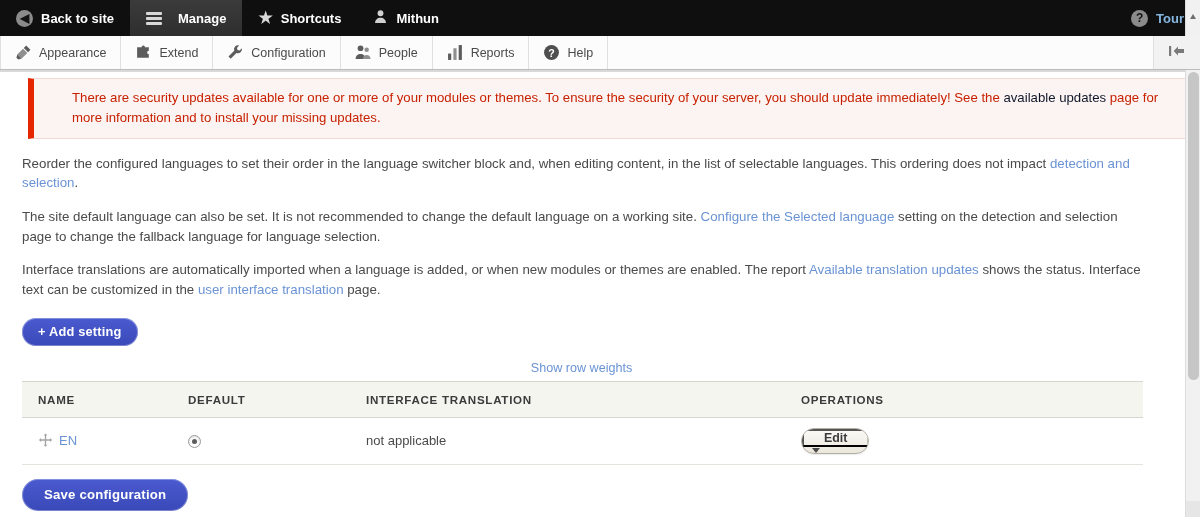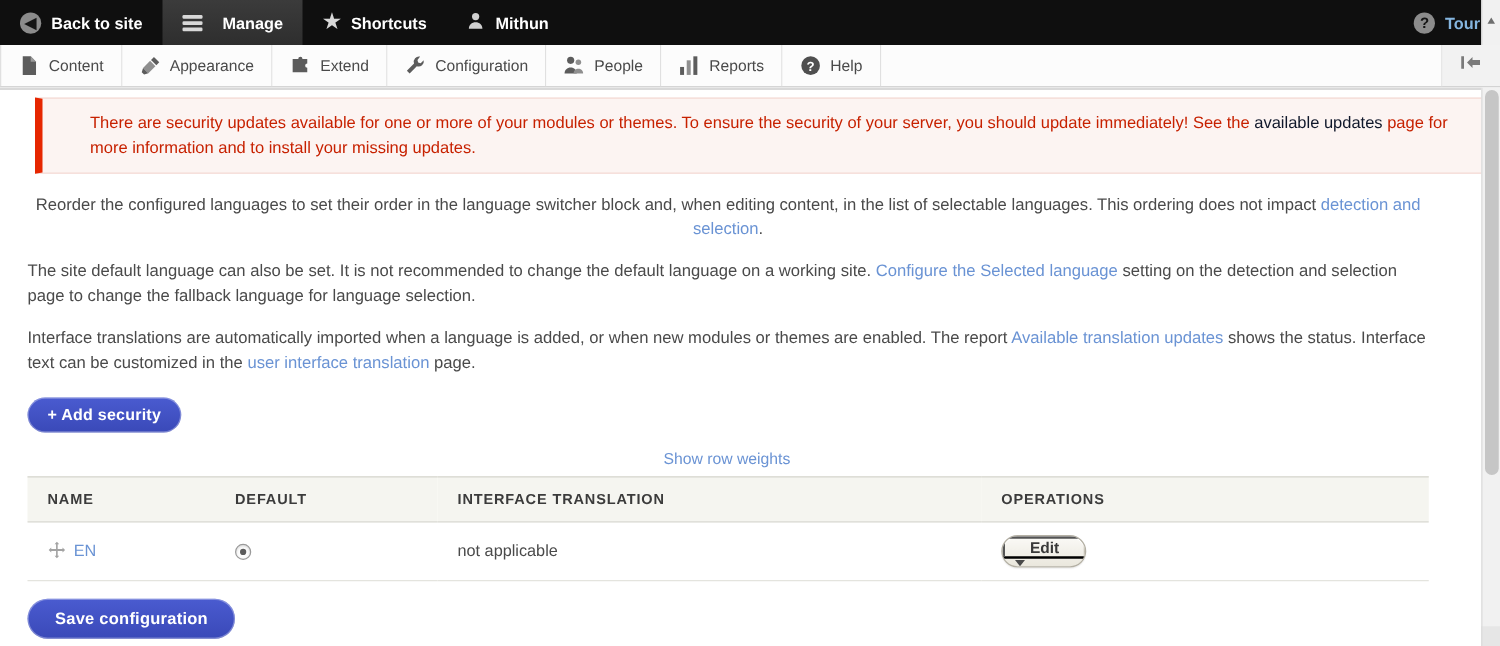--- a/index.html
+++ b/index.html
@@ -117,21 +117,21 @@
   }
   .msg-error a { color: #0f172a; text-decoration: none; }
 
   
   .intro-p {
     color: #4a4a4a;
     font-size: 13.3px;
     line-height: 1.48;
     margin: 14px 0 0 0;
   }
-  .intro-p.first { margin-top: 15px; text-align: center; }
+  .intro-p.first { margin-top: 15px; }
   .intro-p a { color: #6a93d4; text-decoration: none; }
 
   
   .btn-primary {
     display: inline-block;
     background: #4253c6;
     background: linear-gradient(#4a5bd0, #3a49b8);
     color: #fff;
     border: none;
     border-radius: 16px;
@@ -341,29 +341,20 @@
     <span class="circ-icon">?</span>
     <span>Tour</span>
   </div>
   <div class="scroll-top-cap">
     <span class="arrow-up"></span>
   </div>
 </div>
 
 <div class="admin-menu">
 
-  <div class="am-item">
-    <span class="am-ic">
-      <svg width="17" height="17" viewBox="0 0 16 16">
-          <path d="M3 1h6l4 4v10H3z" fill="#5c5c5c"></path>
-          <path d="M9 1l4 4H9z" fill="#9a9a9a"></path>
-        </svg>
-    </span>
-    <span>Content</span>
-  </div>
 
 
   <div class="am-item">
     <span class="am-ic">
       <svg width="17" height="17" viewBox="0 0 16 16">
           <path d="M10.5 1.5l4 4-2.2 2.2-4-4z" fill="#5c5c5c"></path>
           <path d="M7.6 4.4l4 4-5.3 5.3-4-4z" fill="#8f8f8f"></path>
           <path d="M2.3 9.7l4 4-3.2 1 -1.8-1.8z" fill="#5c5c5c"></path>
         </svg>
     </span>
@@ -447,21 +438,21 @@
 
     <p class="intro-p">
       <span>The site default language can also be set. It is not recommended to change the default language on a working site. </span><a>Configure the Selected language</a><span> setting on the detection and selection page to change the fallback language for language selection.</span>
     </p>
 
     <p class="intro-p">
       <span>Interface translations are automatically imported when a language is added, or when new modules or themes are enabled. The report </span><a>Available translation updates</a><span> shows the status. Interface text can be customized in the </span><a>user interface translation</a><span> page.</span>
     </p>
 
     <div class="add-lang-wrap">
-      <button class="btn-primary">+ Add security</button>
+      <button class="btn-primary">+ Add setting</button>
     </div>
 
     <div class="row-weights-bar">
       <a>Show row weights</a>
     </div>
 
     <table class="lang-table">
       <thead>
         <tr>
           <th class="col-name">NAME</th>

